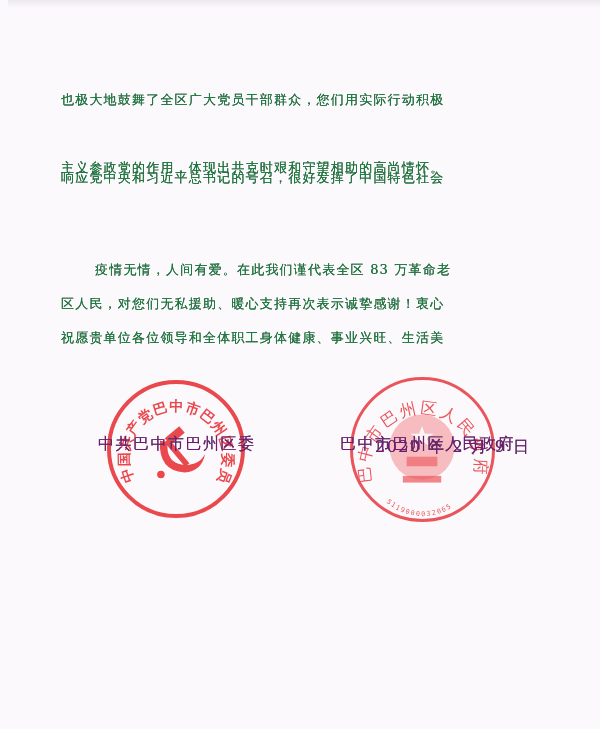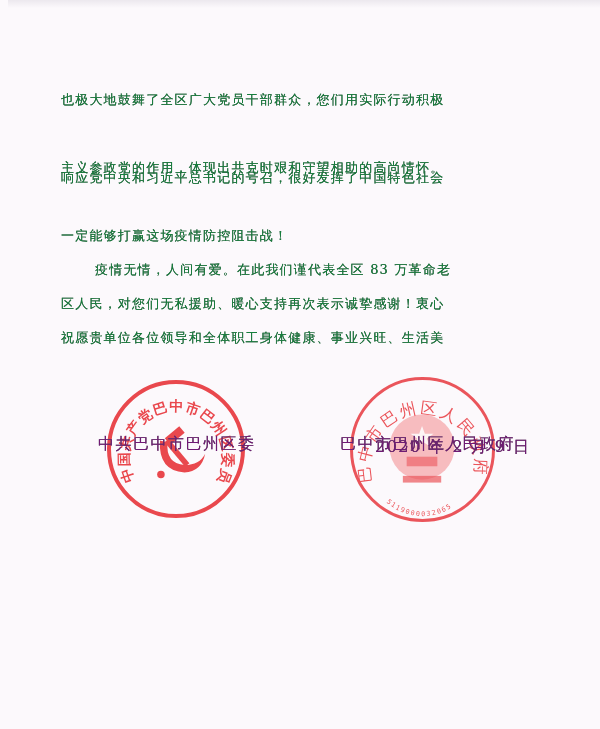--- a/index.html
+++ b/index.html
@@ -76,21 +76,20 @@
   </style>
 </head>
 <body>
 
 <div class="page">
   <div class="top-shade"></div>
 
   <div class="text-line" style="top:89px;">也极大地鼓舞了全区广大党员干部群众，您们用实际行动积极</div>
   <div class="text-line" style="top:123px;margin-top:44px;">响应党中央和习近平总书记的号召，很好发挥了中国特色社会</div>
   <div class="text-line" style="top:157px;">主义参政党的作用，体现出共克时艰和守望相助的高尚情怀。</div>
-  <div class="text-line" style="top:225px;">一定能够打赢这场疫情防控阻击战！</div>
 
   <div class="text-line indent" style="top:259px;">疫情无情，人间有爱。在此我们谨代表全区 83 万革命老</div>
   <div class="text-line" style="top:293px;">区人民，对您们无私援助、暖心支持再次表示诚挚感谢！衷心</div>
   <div class="text-line" style="top:327px;">祝愿贵单位各位领导和全体职工身体健康、事业兴旺、生活美</div>
 
   <div class="stamp stamp-party">
     <svg viewBox="0 0 138 138">
       <defs>
         <path id="partyArc" d="M 26 104 A 50 50 0 1 1 112 104"></path>
       </defs>

